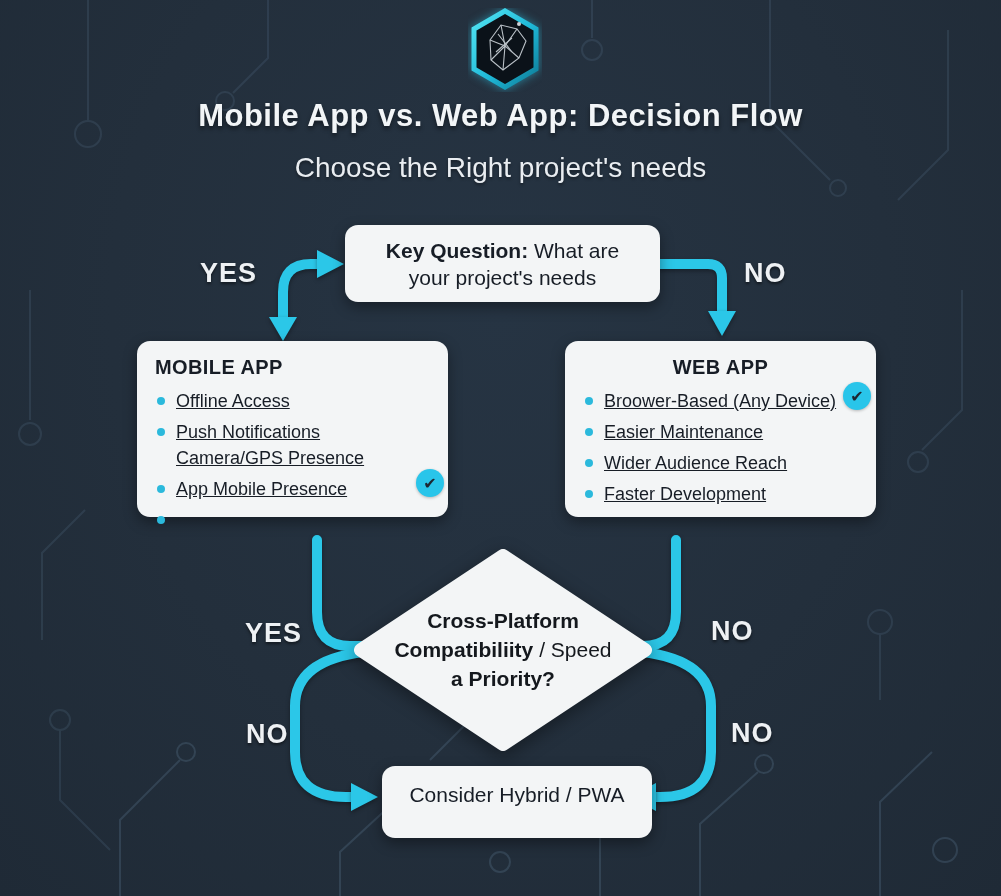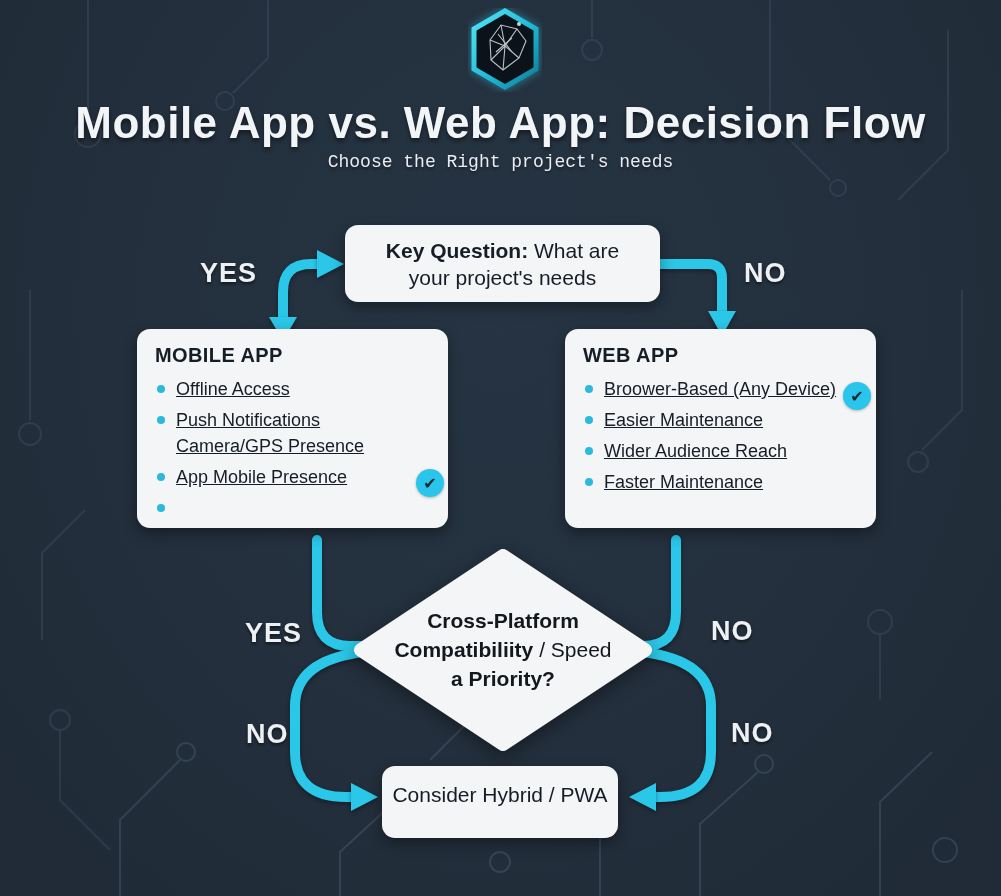--- a/index.html
+++ b/index.html
@@ -6,62 +6,62 @@
   .stage{
     position:relative;width:1001px;height:896px;overflow:hidden;
     background:radial-gradient(ellipse at 50% 35%, #263443 0%, #232f3c 55%, #1f2a36 100%);
     font-family:"Liberation Sans","DejaVu Sans",sans-serif;
   }
   .abs{position:absolute;}
   svg.layer{position:absolute;left:0;top:0;width:1001px;height:896px;}
   
   .title{
     left:0;top:98px;width:1001px;text-align:center;
-    font-size:44px;font-weight:700;color:#f2f5f7;letter-spacing:.5px;
+    font-size:31px;font-weight:700;color:#f2f5f7;letter-spacing:.5px;
     text-shadow:0 3px 4px rgba(0,0,0,.45);
   }
   .subtitle{
     left:0;top:152px;width:1001px;text-align:center;
-    font-size:18px;color:#e9edf1;text-shadow:0 2px 3px rgba(0,0,0,.4);font-family:Liberation Mono, monospace;
+    font-size:28px;color:#e9edf1;text-shadow:0 2px 3px rgba(0,0,0,.4);
   }
   .branch-label{
     font-size:27px;font-weight:700;color:#eef1f4;letter-spacing:1px;
     text-shadow:0 2px 3px rgba(0,0,0,.5);
   }
   
   .card{
     background:#f3f5f6;border-radius:13px;color:#171d26;
     box-shadow:0 5px 14px rgba(0,0,0,.38);
   }
   .key-box{
     left:345px;top:225px;width:315px;height:77px;
     display:flex;align-items:center;justify-content:center;text-align:center;
     font-size:21px;line-height:27px;padding:13px 28px;box-sizing:border-box;
   }
-  .list-card{left:137px;top:329px;width:311px;height:199px;padding:13px 18px;box-sizing:border-box;}
-  .list-card.web{left:565px;}
+  .list-card{left:137px;top:341px;width:311px;height:176px;padding:13px 18px;box-sizing:border-box;}
+  .list-card.web{left:565px;text-align:center;}
   .card-title{font-size:20px;font-weight:700;letter-spacing:.4px;margin:2px 0 11px 0;}
   .item{display:flex;align-items:flex-start;font-size:18px;line-height:22px;margin-bottom:9px;text-decoration:underline;}
   .item .dot{
     flex:0 0 8px;width:8px;height:8px;border-radius:50%;
     background:#2bb9dc;margin:7px 11px 0 2px;
   }
   .item.cont{padding-left:21px;margin-top:-5px;}
   .badge{
     width:28px;height:28px;border-radius:50%;background:#29c5ea;
     display:flex;align-items:center;justify-content:center;
     font-size:16px;font-weight:700;color:#1d2631;
     box-shadow:0 1px 3px rgba(0,0,0,.25);
   }
   .diamond-text{
     left:368px;top:606px;width:270px;text-align:center;
     font-size:21px;line-height:29px;color:#14181d;
   }
   .result-box{
-    left:382px;top:766px;width:236px;height:72px;
+    left:382px;top:766px;width:270px;height:72px;
     display:flex;align-items:flex-start;justify-content:center;
     font-size:21px;padding-top:17px;box-sizing:border-box;
   }
   .bold{font-weight:700;}
 </style>
 </head>
 <body>
 
 <div class="stage">
 
@@ -194,21 +194,21 @@
     <div class="item">
       <span class="dot"></span>
       <span>Easier Maintenance</span>
     </div>
     <div class="item">
       <span class="dot"></span>
       <span>Wider Audience Reach</span>
     </div>
     <div class="item">
       <span class="dot"></span>
-      <span>Faster Maintenance</span>
+      <span>Faster Development</span>
     </div>
   </div>
   <div class="abs badge" style="left:843px;top:382px;">✔</div>
 
   <div class="abs diamond-text">
     <div class="bold">Cross-Platform</div>
     <div>
       <span class="bold">Compatibiliity</span><span> / Speed</span>
     </div>
     <div class="bold">a Priority?</div>

